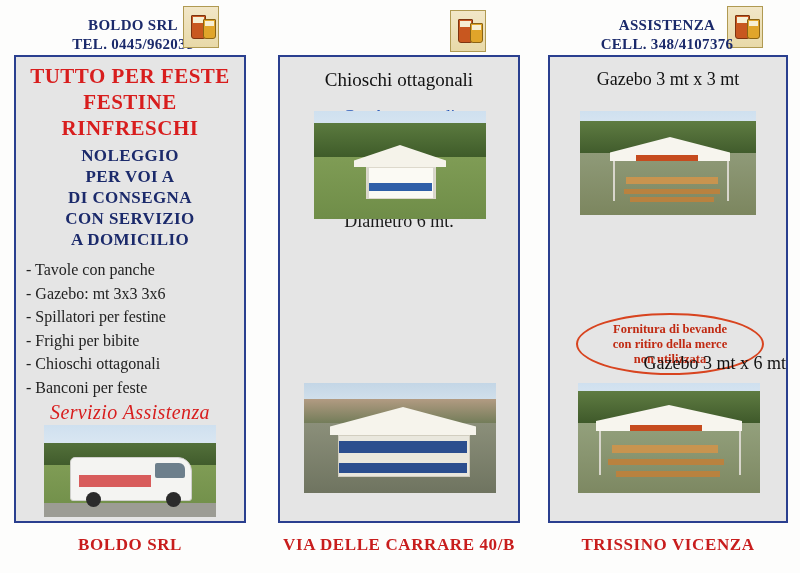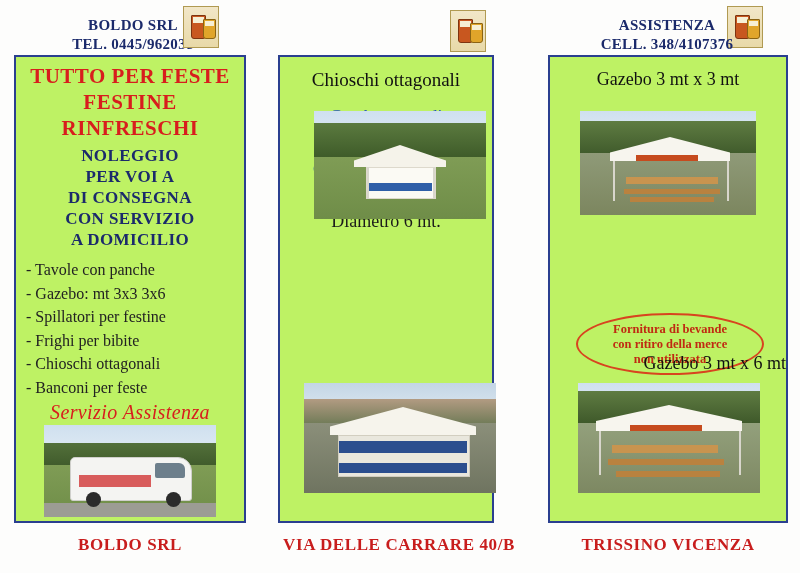--- a/index.html
+++ b/index.html
@@ -83,24 +83,24 @@
   }
   .logo-1 { left: 183px; top: 6px; }
   .logo-2 { left: 450px; top: 10px; }
   .logo-3 { left: 727px; top: 6px; }
 
   
   .panel {
     position: absolute;
     top: 55px;
     box-sizing: border-box;
-    background: #bef264;
+    background: #e5e5e5;
   }
   .panel-1 { left: 14px;  width: 232px; height: 468px; border: 2px solid #2a3f8f; }
-  .panel-2 { left: 278px; width: 216px; height: 468px; border: 2px solid #2a3f8f; }
+  .panel-2 { left: 278px; width: 242px; height: 468px; border: 2px solid #2a3f8f; }
   .panel-3 { left: 548px; width: 240px; height: 468px; border: 2px solid #2a3f8f; }
 
   
   .p1-title {
     text-align: center;
     color: #d81d1d;
     font-weight: bold;
     font-size: 21px;
     line-height: 26px;
     letter-spacing: 0.5px;

